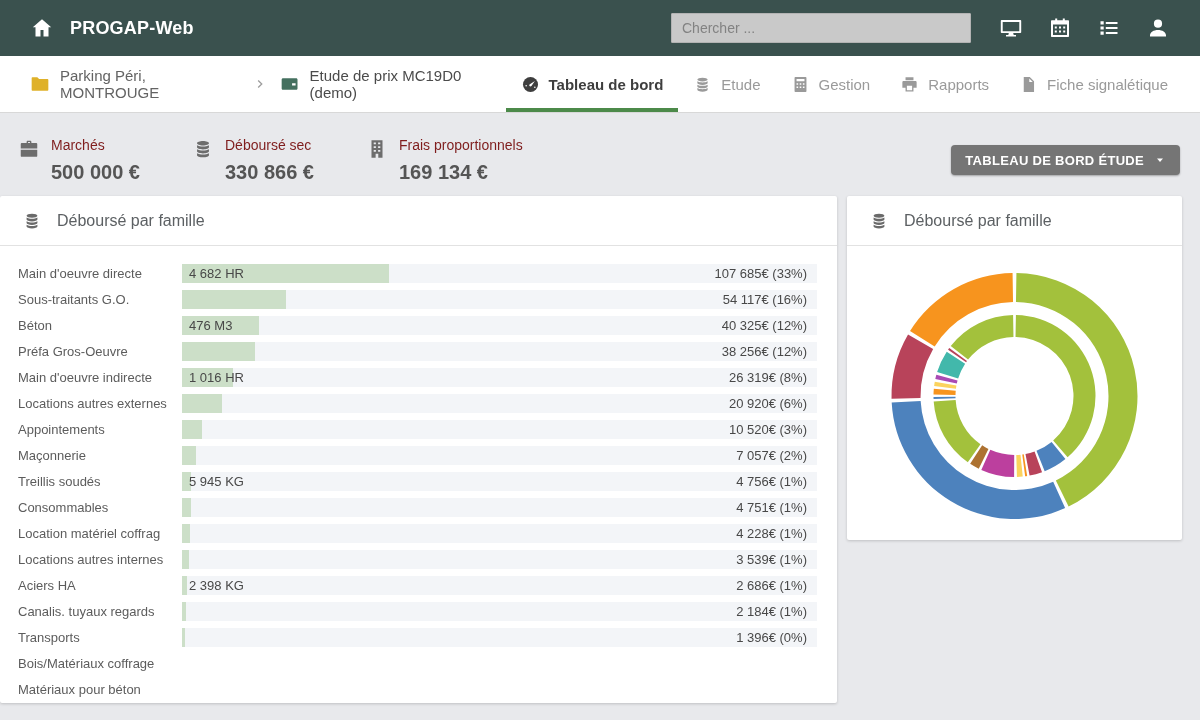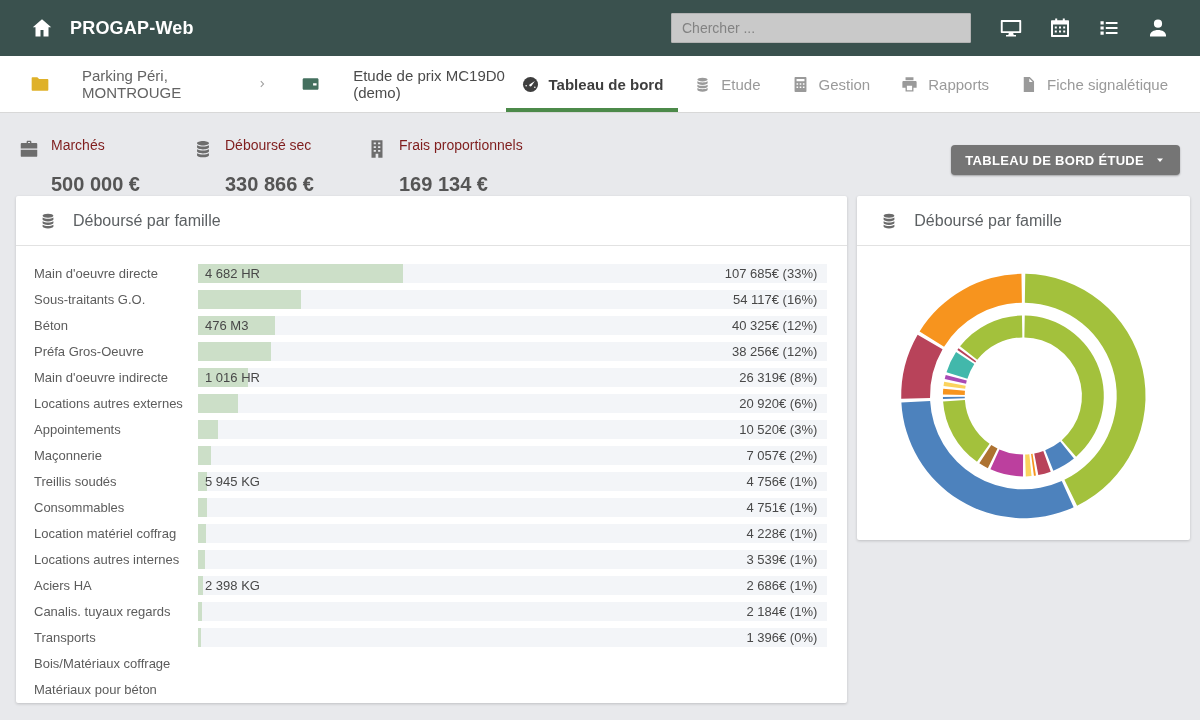--- a/index.html
+++ b/index.html
@@ -14,45 +14,45 @@
   .search-box input { width:300px; height:30px; background:#c9c9c9; border:1px solid #b3b3b3;
     border-radius:1px; padding:0 10px; font-size:14px; color:#444; outline:none;
     font-family:"Liberation Sans","DejaVu Sans",sans-serif; }
   .search-box input::placeholder { color:#828282; }
   .top-icons { display:flex; align-items:center; gap:25px; }
   .top-icons svg { width:24px; height:24px; color:#fff; cursor:pointer; }
 
   
   .subbar { height:57px; background:#fff; border-bottom:1px solid #d8d8d8;
     display:flex; align-items:center; padding-left:30px; }
-  .crumb { display:flex; align-items:center; font-size:15px; color:#636363;gap:22px; }
+  .crumb { display:flex; align-items:center; font-size:15px; color:#636363; }
   .crumb .ic { width:20px; height:20px; margin-right:10px; flex:0 0 auto; }
   .crumb .sep { width:18px; height:18px; color:#9e9e9e; margin:0 10px; }
   .crumb .study { color:#4b4b4b; font-weight:500; }
   .tabs { margin-left:auto; display:flex; height:100%; padding-right:17px; }
   .tab { display:flex; align-items:center; gap:9px; padding:0 15px; font-size:15px;
     color:#9a9a9a; position:relative; cursor:pointer; white-space:nowrap; }
   .tab svg { width:19px; height:19px; }
   .tab.active { color:#3e3e3e; font-weight:700; }
   .tab.active::after { content:""; position:absolute; left:0; right:0; bottom:0; height:4px; background:#4c8a4a; }
 
   
   .statsrow { display:flex; align-items:flex-start; padding:24px 20px 0 18px; height:83px; }
   .stat { display:flex; margin-right:52px; }
   .stat svg { width:22px; height:22px; color:#6d6d6d; margin-right:11px; margin-top:1px; }
   .stat-label { font-size:14px; color:#7f1d1d; }
-  .stat-value { font-size:20px; color:#555; font-weight:700; margin-top:20px; }
+  .stat-value { font-size:20px; color:#555; font-weight:700; margin-top:8px; }
   .btn-dash { margin-left:auto; align-self:flex-start; margin-top:8px; display:flex; align-items:center;
     gap:10px; background:#757575; color:#fff; border:none; border-radius:4px; padding:0 14px; height:30px;
     font-size:13px; font-weight:700; letter-spacing:.3px; cursor:pointer;
     box-shadow:0 1px 2px rgba(0,0,0,.3); font-family:"Liberation Sans","DejaVu Sans",sans-serif; }
   .btn-dash svg { width:12px; height:12px; color:#fff; }
 
   
-  .content { display:flex; align-items:flex-start; gap:10px; padding:0 10px 0 16px; }
+  .content { display:flex; align-items:flex-start; gap:10px; padding:0 10px 0 0; }
   .card { background:#fff; border-radius:2px; box-shadow:0 1px 3px rgba(0,0,0,.18); }
   .card-header { height:50px; display:flex; align-items:center; padding:0 22px; border-bottom:1px solid #e2e2e2; }
   .card-header svg { width:20px; height:20px; color:#6a6a6a; }
   .card-title { font-size:16px; color:#5c6063; margin-left:15px; }
   .left-card { width:837px; height:507px; overflow:hidden; }
   .right-card { width:335px; height:344px; overflow:hidden; }
 
   
   .rows { padding:14px 20px 0 18px; }
   .chart-row { height:26px; display:flex; align-items:center; }

